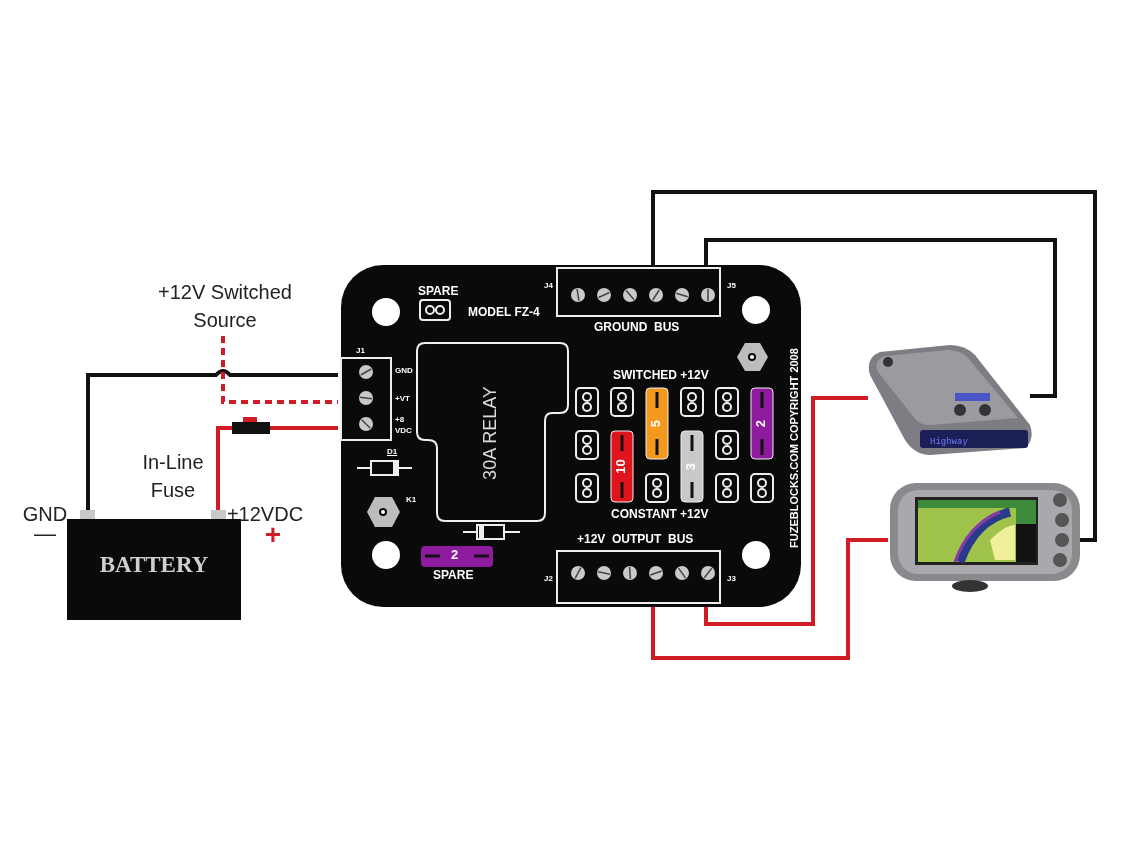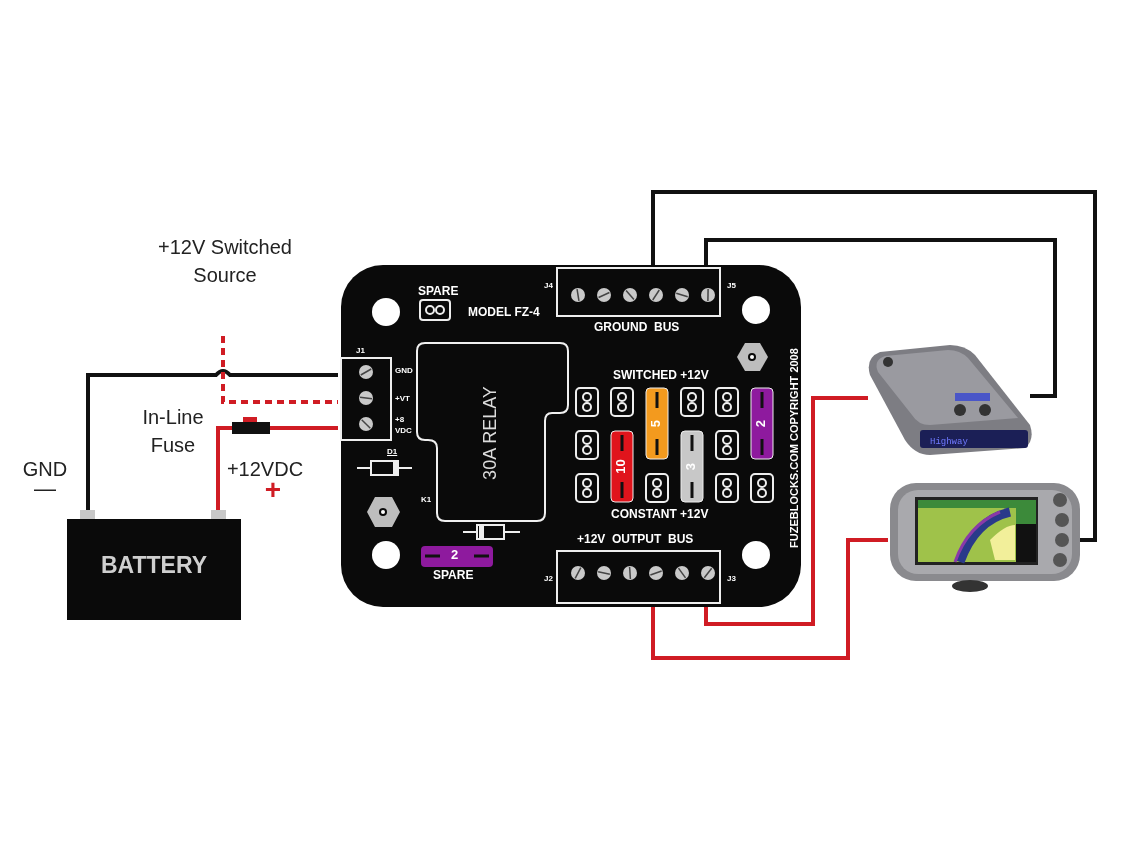--- a/index.html
+++ b/index.html
@@ -1,18 +1,18 @@
 <!DOCTYPE html>
 <html><head>
 <meta charset="utf-8">
 <style>
   html,body{margin:0;padding:0;background:#ffffff;}
   body{width:1140px;height:854px;position:relative;overflow:hidden;font-family:"Liberation Sans",sans-serif;}
   #stage{position:absolute;left:0;top:0;width:1140px;height:854px;}
-  .lbl{position:absolute;color:#222;font-size:20px;text-align:center;line-height:28px;}
+  .lbl{position:absolute;color:#222;font-size:20px;text-align:center;line-height:28px;margin-top:45px;}
   .pcb-txt{position:absolute;color:#ffffff;font-weight:bold;font-family:"Liberation Sans",sans-serif;}
 </style>
 </head>
 <body>
 
 <div id="stage">
 <svg width="1140" height="854" viewBox="0 0 1140 854" xmlns="http://www.w3.org/2000/svg" style="position:absolute;left:0;top:0;">
 
   <g fill="none" stroke="#111" stroke-width="4">
     <polyline points="653,265 653,192 1095,192 1095,540 1072,540"></polyline>
@@ -258,34 +258,34 @@
 </div>
 <div class="lbl" style="left:128px;top:403px;width:90px;">
   <div>In-Line</div>
   <div>Fuse</div>
 </div>
 <div class="lbl" style="left:10px;top:455px;width:70px;">GND</div>
 <div class="lbl" style="left:20px;top:475px;width:50px;font-size:22px;">—</div>
 <div class="lbl" style="left:220px;top:455px;width:90px;">+12VDC</div>
 <div class="lbl" style="left:258px;top:476px;width:30px;color:#d01c24;font-size:28px;font-weight:bold;">+</div>
 
-<div class="pcb-txt" style="left:67px;top:552px;width:174px;text-align:center;font-size:23px;color:#cfcfcf;">BATTERY</div>
+<div class="pcb-txt" style="left:67px;top:552px;width:174px;text-align:center;font-size:23px;color:#cfcfcf;font-family:Liberation Serif, serif;">BATTERY</div>
 
 <div class="pcb-txt" style="left:418px;top:284px;font-size:12px;">SPARE</div>
 <div class="pcb-txt" style="left:468px;top:305px;font-size:12px;">MODEL FZ-4</div>
 <div class="pcb-txt" style="left:544px;top:281px;font-size:8px;">J4</div>
 <div class="pcb-txt" style="left:727px;top:281px;font-size:8px;">J5</div>
 <div class="pcb-txt" style="left:594px;top:320px;font-size:12px;white-space:pre;">GROUND  BUS</div>
 <div class="pcb-txt" style="left:356px;top:346px;font-size:8px;">J1</div>
 <div class="pcb-txt" style="left:395px;top:366px;font-size:8px;">GND</div>
 <div class="pcb-txt" style="left:395px;top:394px;font-size:8px;">+VT</div>
 <div class="pcb-txt" style="left:395px;top:415px;font-size:8px;">+8</div>
 <div class="pcb-txt" style="left:395px;top:426px;font-size:8px;">VDC</div>
 <div class="pcb-txt" style="left:387px;top:447px;font-size:8px;text-decoration:underline;">D1</div>
-<div class="pcb-txt" style="left:421px;top:495px;font-size:8px;">K1</div>
+<div class="pcb-txt" style="left:406px;top:495px;font-size:8px;">K1</div>
 <div class="pcb-txt" style="left:482px;top:420px;width:120px;text-align:center;font-size:18px;font-weight:normal;color:#dcdcdc;transform:rotate(-90deg);transform-origin:0 0;left:480px;top:493px;">30A RELAY</div>
 <div class="pcb-txt" style="left:613px;top:368px;font-size:12px;">SWITCHED +12V</div>
 <div class="pcb-txt" style="left:611px;top:507px;font-size:12px;">CONSTANT +12V</div>
 <div class="pcb-txt" style="left:577px;top:532px;font-size:12px;white-space:pre;">+12V  OUTPUT  BUS</div>
 <div class="pcb-txt" style="left:544px;top:574px;font-size:8px;">J2</div>
 <div class="pcb-txt" style="left:727px;top:574px;font-size:8px;">J3</div>
 <div class="pcb-txt" style="left:433px;top:568px;font-size:12px;">SPARE</div>
 <div class="pcb-txt" style="left:451px;top:547px;font-size:13px;">2</div>
 <div class="pcb-txt" style="left:788px;top:548px;font-size:11px;white-space:nowrap;transform:rotate(-90deg);transform-origin:0 0;">FUZEBLOCKS.COM COPYRIGHT 2008</div>
 <div id="fuse-labels"></div>

